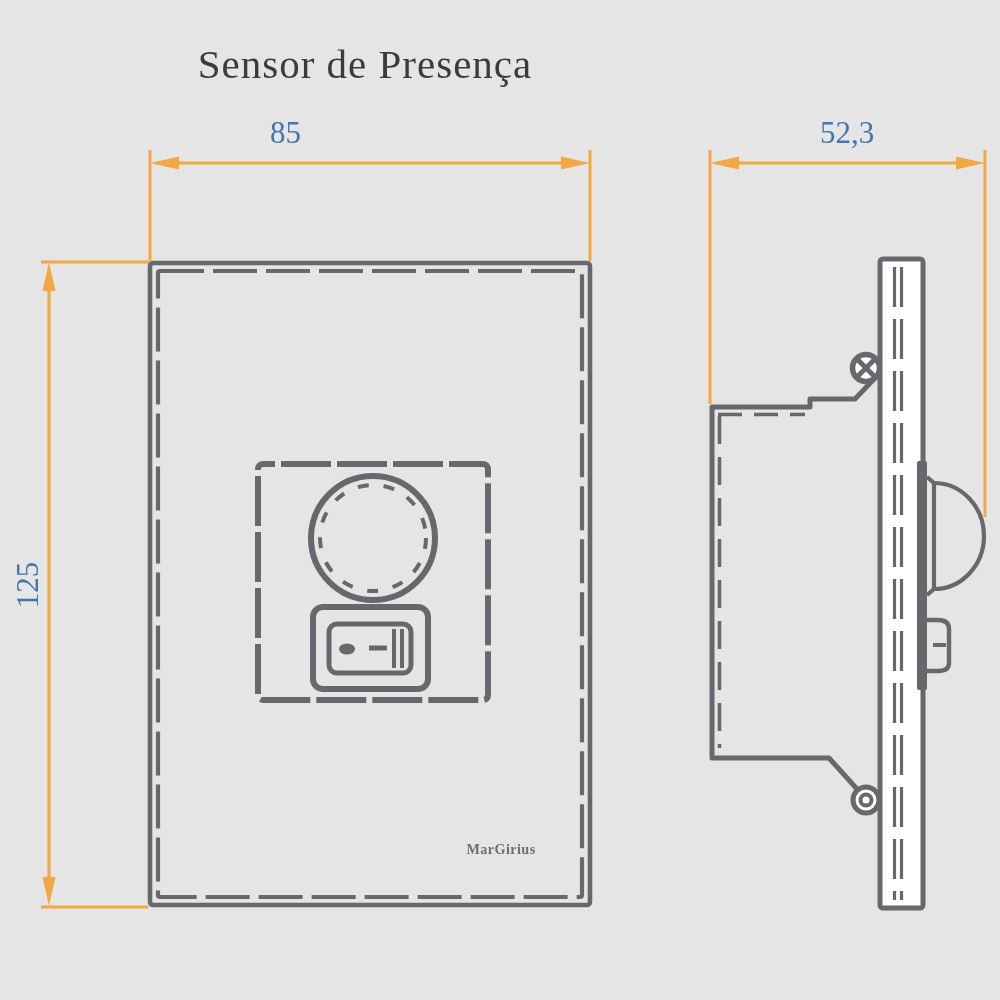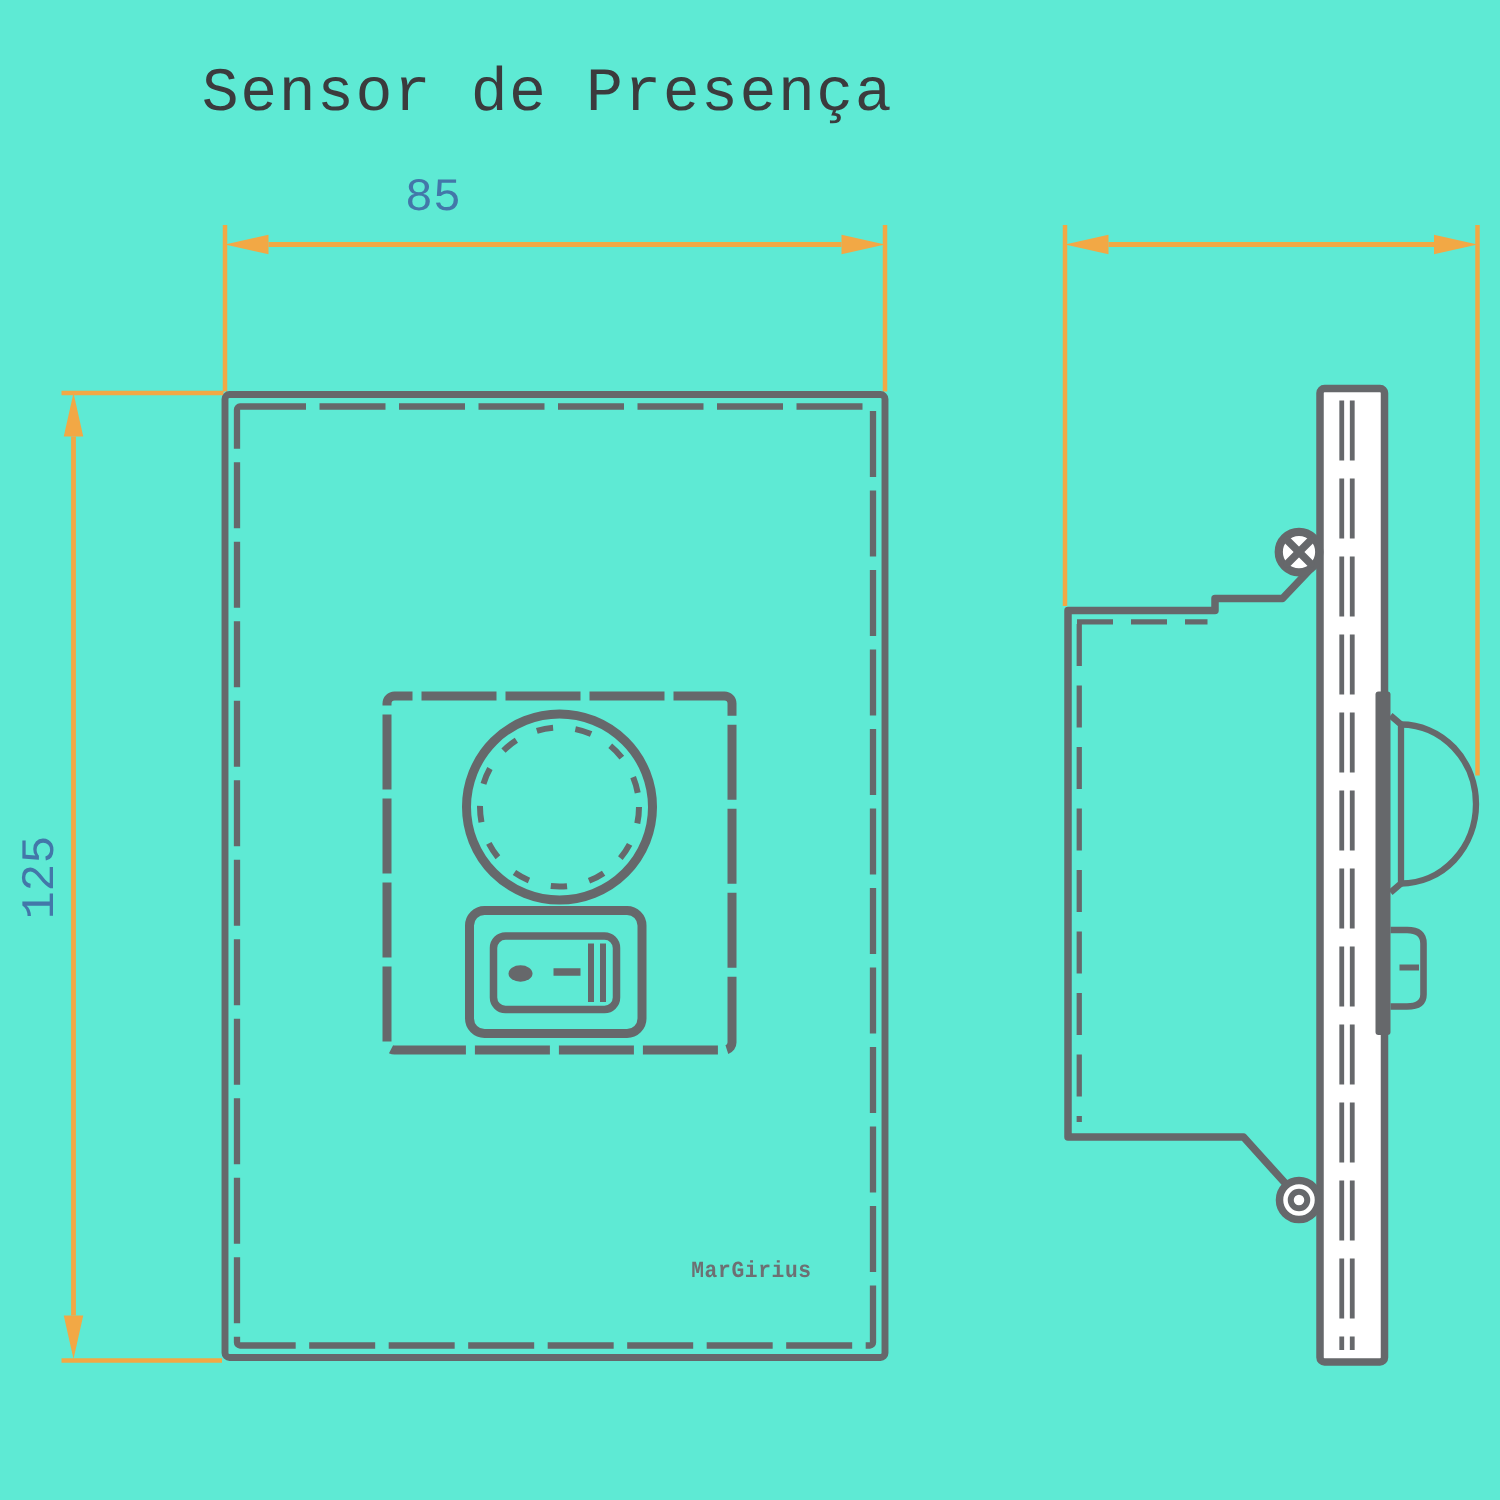--- a/index.html
+++ b/index.html
@@ -1,17 +1,17 @@
 <!DOCTYPE html>
 <html><head>
 <meta charset="utf-8">
 <style>
   html,body{margin:0;padding:0;background:#ffffff;}
-  #stage{position:relative;width:1000px;height:1000px;background:#5eead4;overflow:hidden;
-         font-family:Liberation Mono, monospace;}
+  #stage{position:relative;width:1000px;height:1000px;background:#e5e5e5;overflow:hidden;
+         font-family:Liberation Serif, serif;}
   #drawing{position:absolute;left:0;top:0;}
   .txt{position:absolute;white-space:nowrap;}
   .title{left:65px;top:40px;width:600px;text-align:center;
          font-size:41px;font-weight:500;letter-spacing:1px;color:#3b3b3d;}
   .dim-label{font-size:31px;font-weight:500;color:#4377a9;}
   .dim-w{left:270px;top:115px;width:200px;}
   .dim-d{left:747px;top:115px;width:200px;text-align:center;}
   .dim-h{left:-35px;top:565px;width:130px;height:40px;text-align:center;
          transform:rotate(-90deg);transform-origin:center center;}
   .brand{left:452px;top:841px;width:98px;text-align:center;
@@ -102,17 +102,18 @@
         <path d="M 927 620 L 938 620 Q 949 620 949 629 L 949 663 Q 949 671 938 671 L 927 671" stroke-width="4.4"></path>
         <line x1="933" y1="645" x2="946" y2="645" stroke-width="4"></line>
       </g>
     </g>
   </svg>
 
   <div class="txt title">Sensor de Presença</div>
 
   <div class="txt dim-label dim-w">85</div>
 
+  <div class="txt dim-label dim-d">52,3</div>
 
   <div class="txt dim-label dim-h">125</div>
 
   <div class="txt brand">MarGirius</div>
 </div>
 
 </body></html>

